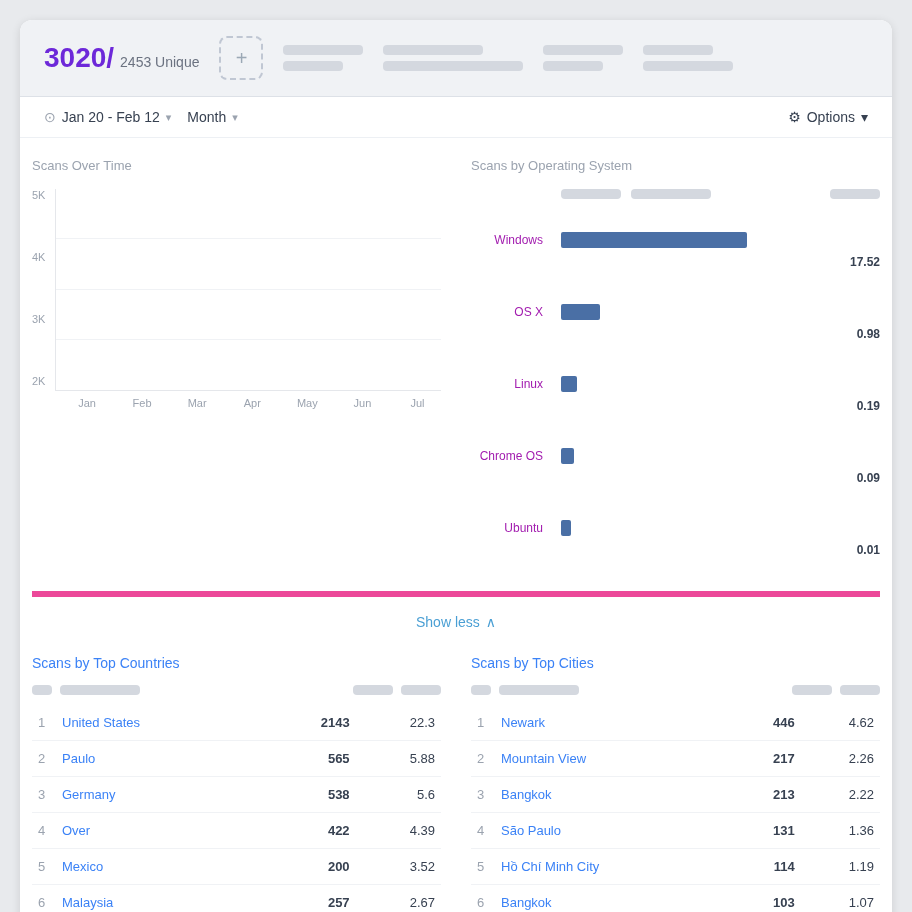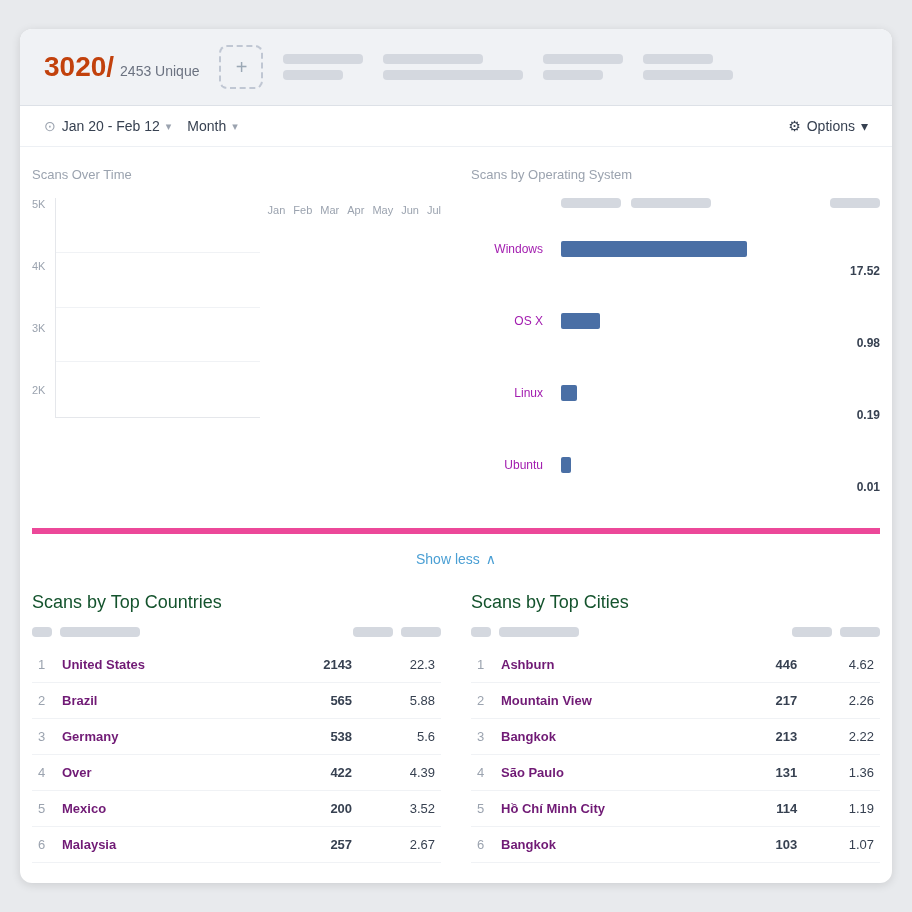--- a/index.html
+++ b/index.html
@@ -29,21 +29,21 @@
       border-bottom: 1px solid #dde1e7;
     }
     .header-main {
       display: flex;
       align-items: baseline;
       gap: 6px;
     }
     .header-count {
       font-size: 28px;
       font-weight: 700;
-      color: #c2410c;
+      color: #6d28d9;
     }
     .header-unique {
       font-size: 14px;
       color: #6b7280;
     }
     .header-add-btn {
       width: 44px;
       height: 44px;
       border: 2px dashed #c0c7d3;
       border-radius: 8px;
@@ -134,21 +134,21 @@
       padding-bottom: 22px;
     }
     .y-label {
       font-size: 11px;
       color: #9ba3af;
       text-align: right;
     }
     .chart-area {
       flex: 1;
       display: flex;
-      flex-direction: row;
+      flex-direction: column;
     }
     .bars-container {
       flex: 1;
       display: flex;
       align-items: flex-end;
       gap: 8px;
       border-left: 1px solid #e5e7eb;
       border-bottom: 1px solid #e5e7eb;
       padding: 0 4px 0 8px;
       position: relative;
@@ -245,22 +245,22 @@
       align-items: center;
       gap: 6px;
     }
     
     .geo-row {
       display: flex;
       gap: 30px;
     }
     .geo-panel { flex: 1; }
     .geo-title {
-      font-size: 18px;
-      color: #14532d;
+      font-size: 14px;
+      color: #3b82f6;
       font-weight: 500;
       margin-bottom: 14px;
     }
     .geo-col-headers {
       display: flex;
       gap: 8px;
       margin-bottom: 10px;
     }
     .geo-col-sk {
       background: #d4d8df;
@@ -270,21 +270,21 @@
     .geo-table { width: 100%; border-collapse: collapse; }
     .geo-table tr {
       border-bottom: 1px solid #f0f2f5;
     }
     .geo-table td {
       padding: 10px 6px;
       font-size: 13px;
       color: #374151;
     }
     .geo-table td.rank { color: #9ba3af; width: 24px; }
-    .geo-table td.country { color: #701a75; font-weight: 700; }
+    .geo-table td.country { color: #3b82f6; font-weight: 400; }
     .geo-table td.num { font-weight: 700; text-align: right; }
     .geo-table td.pct { text-align: right; color: #374151; }
   </style>
 </head>
 <body>
 
 <div class="card">
 
   <div class="header">
     <div class="header-main">
@@ -433,20 +433,27 @@
               <div class="os-bar" style="width:15%"></div>
             </div>
             <div class="os-value">0.98</div>
           </div>
           <div class="os-row">
             <div class="os-name">Linux</div>
             <div class="os-bar-container">
               <div class="os-bar" style="width:6%"></div>
             </div>
             <div class="os-value">0.19</div>
+          </div>
+          <div class="os-row">
+            <div class="os-name">Chrome OS</div>
+            <div class="os-bar-container">
+              <div class="os-bar" style="width:5%"></div>
+            </div>
+            <div class="os-value">0.09</div>
           </div>
           <div class="os-row">
             <div class="os-name">Ubuntu</div>
             <div class="os-bar-container">
               <div class="os-bar" style="width:4%"></div>
             </div>
             <div class="os-value">0.01</div>
           </div>
         </div>
       </div>
@@ -472,21 +479,21 @@
         <table class="geo-table">
           <tbody id="countries-tbody">
               <tr>
       <td class="rank">1</td>
       <td class="country">United States</td>
       <td class="num">2143</td>
       <td class="pct">22.3</td>
     </tr>
               <tr>
       <td class="rank">2</td>
-      <td class="country">Brazil</td>
+      <td class="country">Paulo</td>
       <td class="num">565</td>
       <td class="pct">5.88</td>
     </tr>
               <tr>
       <td class="rank">3</td>
       <td class="country">Germany</td>
       <td class="num">538</td>
       <td class="pct">5.6</td>
     </tr>
               <tr>
@@ -516,21 +523,21 @@
         <div class="geo-col-headers">
           <div class="geo-col-sk" style="width:20px"></div>
           <div class="geo-col-sk" style="width:80px"></div>
           <div class="geo-col-sk" style="width:40px;margin-left:auto"></div>
           <div class="geo-col-sk" style="width:40px"></div>
         </div>
         <table class="geo-table">
           <tbody id="cities-tbody">
               <tr>
       <td class="rank">1</td>
-      <td class="country">Ashburn</td>
+      <td class="country">Newark</td>
       <td class="num">446</td>
       <td class="pct">4.62</td>
     </tr>
               <tr>
       <td class="rank">2</td>
       <td class="country">Mountain View</td>
       <td class="num">217</td>
       <td class="pct">2.26</td>
     </tr>
               <tr>

